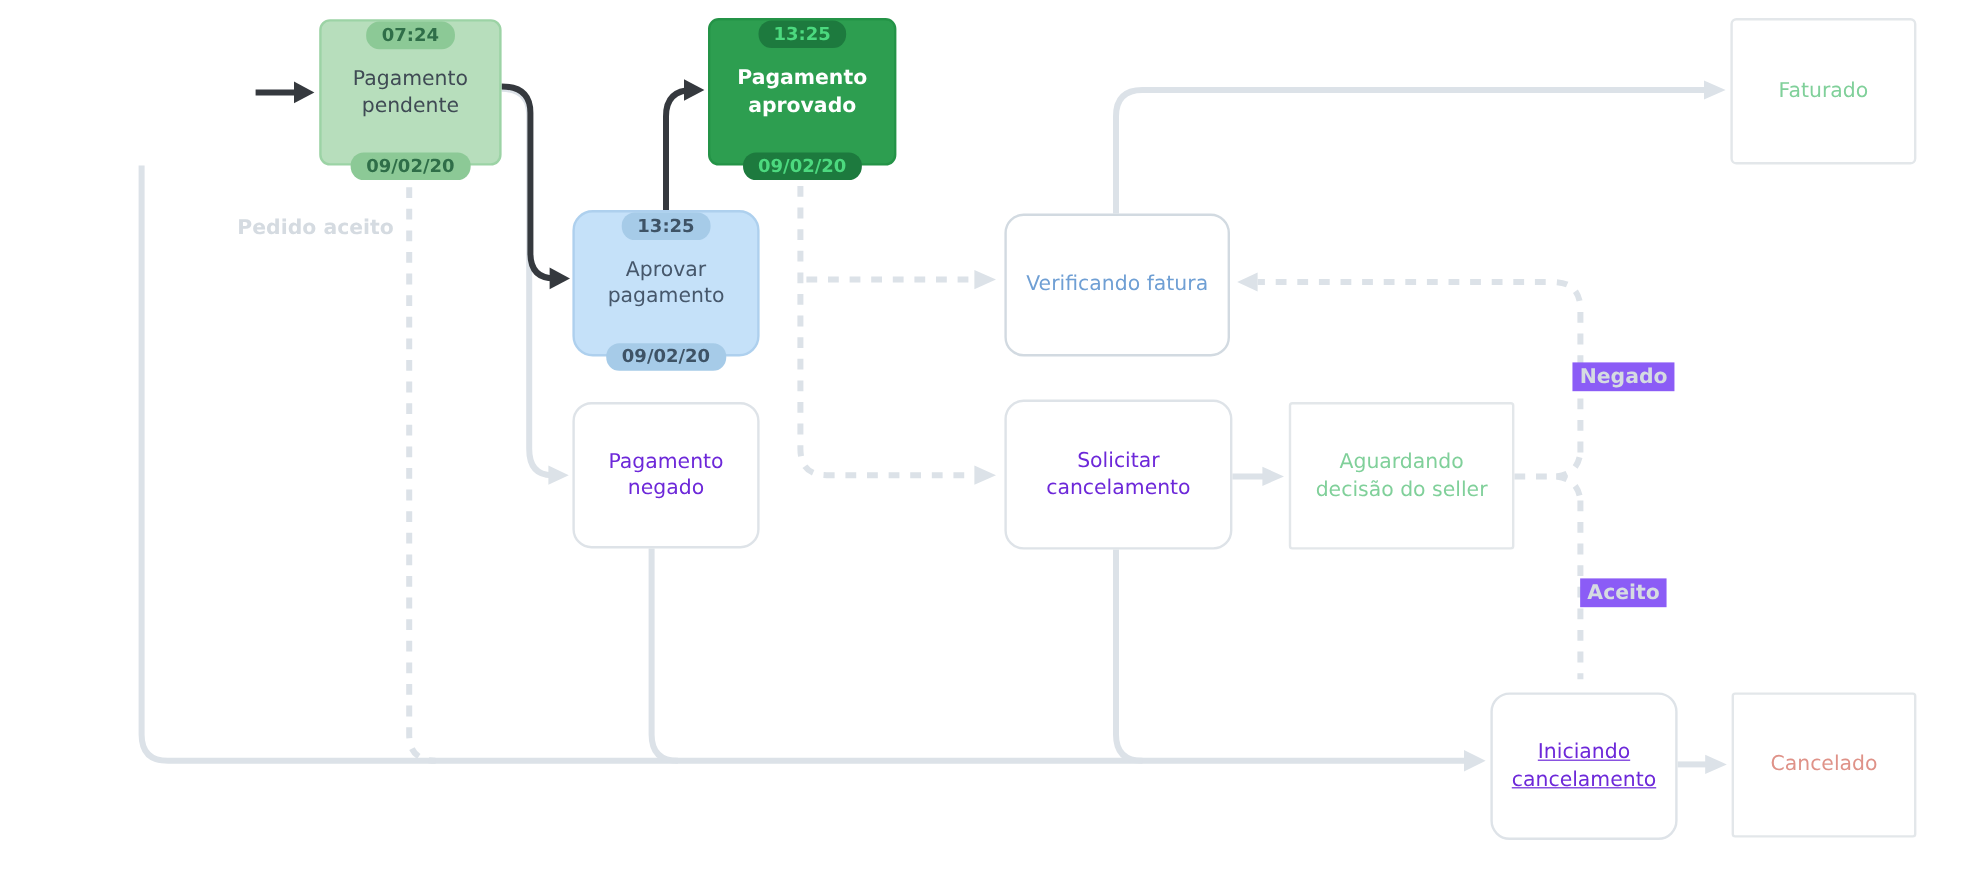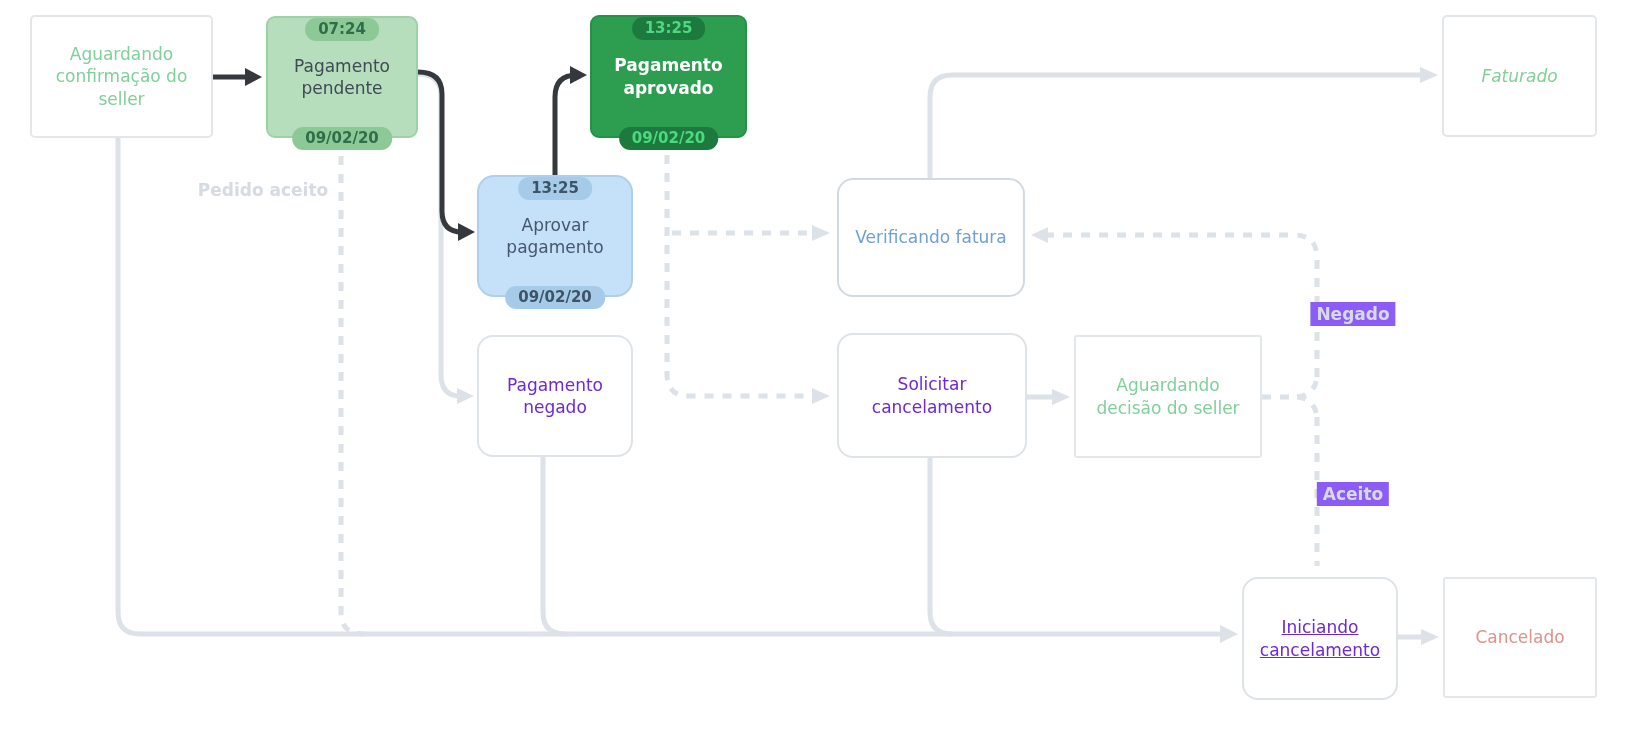--- a/index.html
+++ b/index.html
@@ -85,23 +85,20 @@
       <path d="M 418 72 Q 442 72 442 94 L 442 211 Q 442 232 462 232"></path>
       <path d="M 555 175 L 555 97 Q 555 75 577 75"></path>
     </g>
     <g fill="#35393e">
       <polygon points="245,68 245,86 262,77"></polygon>
       <polygon points="458,223 458,241 475,232"></polygon>
       <polygon points="570,66 570,84 587,75"></polygon>
     </g>
   </svg>
 
-  <div class="node n-white" style="left:30px;top:15px;width:183px;height:123px;padding:0 18px;">
-    <span class="nlabel txt-green">Aguardando confirmação do seller</span>
-  </div>
 
   <div class="node n-green-light" style="left:266px;top:16px;width:152px;height:122px;padding:0 10px;">
     <span class="badge time bg-green-mid">07:24</span>
     <span class="nlabel">Pagamento pendente</span>
     <span class="badge date bg-green-mid">09/02/20</span>
   </div>
 
   <div class="node n-green-dark" style="left:590px;top:15px;width:157px;height:123px;padding:0 10px;">
     <span class="badge time bg-green-deep">13:25</span>
     <span class="nlabel">Pagamento aprovado</span>
@@ -123,21 +120,21 @@
   </div>
 
   <div class="node n-gray" style="left:837px;top:333px;width:190px;height:125px;padding:0 20px;">
     <span class="nlabel">Solicitar cancelamento</span>
   </div>
 
   <div class="node n-white n-square" style="left:1074px;top:335px;width:188px;height:123px;padding:0 18px;">
     <span class="nlabel txt-green">Aguardando decisão do seller</span>
   </div>
 
-  <div class="node n-white" style="left:1442px;top:15px;width:155px;height:122px;font-style:italic;">
+  <div class="node n-white" style="left:1442px;top:15px;width:155px;height:122px;">
     <span class="nlabel txt-green">Faturado</span>
   </div>
 
   <div class="node n-gray" style="left:1242px;top:577px;width:156px;height:123px;padding:0 14px;text-decoration:underline;">
     <span class="nlabel">Iniciando cancelamento</span>
   </div>
 
   <div class="node n-white n-square" style="left:1443px;top:577px;width:154px;height:121px;">
     <span class="nlabel txt-red">Cancelado</span>
   </div>

